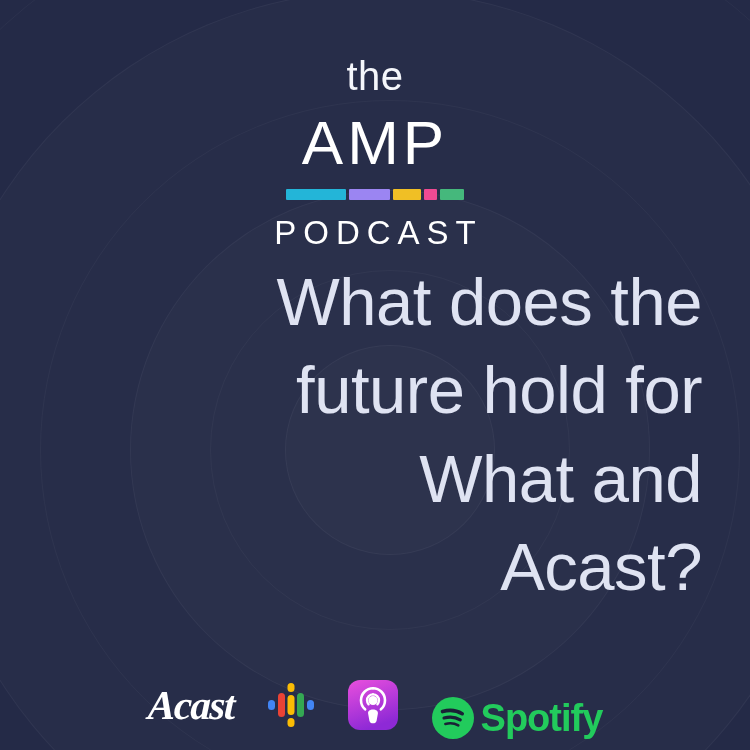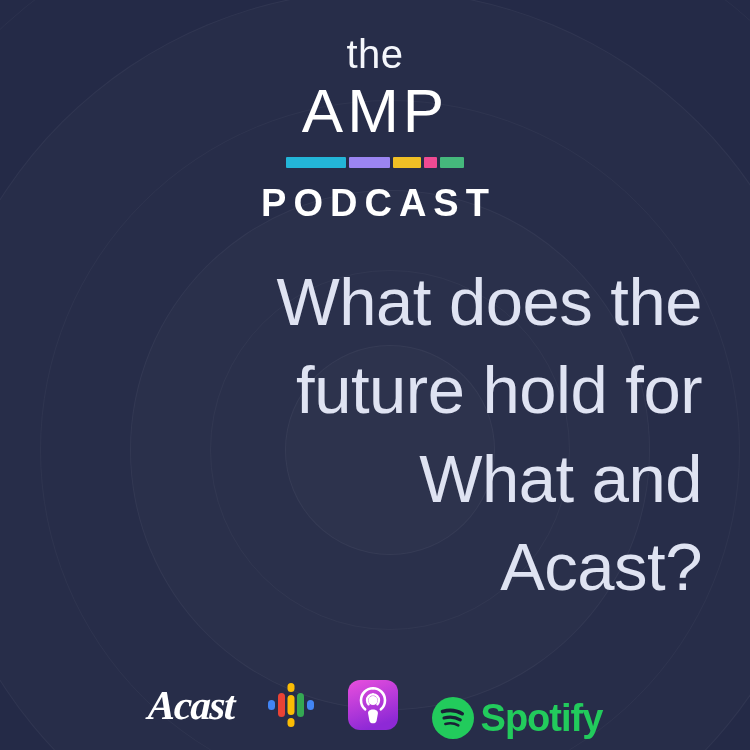--- a/index.html
+++ b/index.html
@@ -39,42 +39,43 @@
     left:0; right:0; top:34px;
     text-align:center;
     z-index:4;
   }
   .brand-the {
     font-size:40px;
     font-weight:300;
     color:#f4f6fb;
     letter-spacing:0.5px;
     line-height:1.0;
+    margin-top:22px;
   }
   .brand-amp {
     font-size:62px;
     font-weight:300;
     color:#ffffff;
     letter-spacing:4px;
     line-height:1.18;
-    margin-top:0;
+    margin-top:10px;
   }
 
   .colorbar {
     display:flex;
     width:178px;
     height:11px;
     margin:10px auto 0 auto;
     gap:3px;
   }
   .seg { height:11px; border-radius:1px; }
 
   .brand-podcast {
-    font-size:38px;
-    font-weight:700;
+    font-size:33px;
+    font-weight:400;
     color:#ffffff;
     letter-spacing:7px;
     margin-top:15px;
     padding-left:7px;
     line-height:1.1;
   }
 
   
   .title {
     position:absolute;

